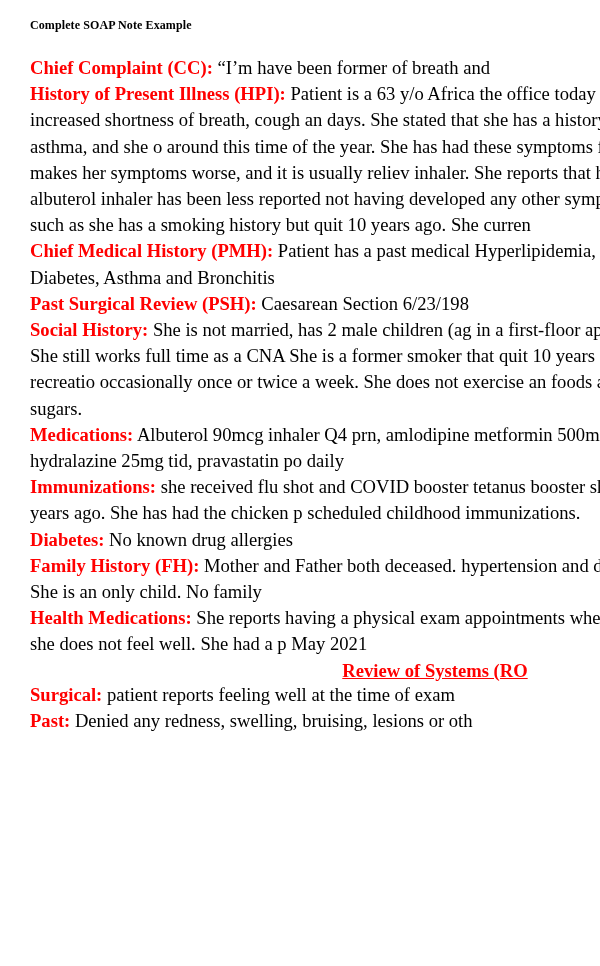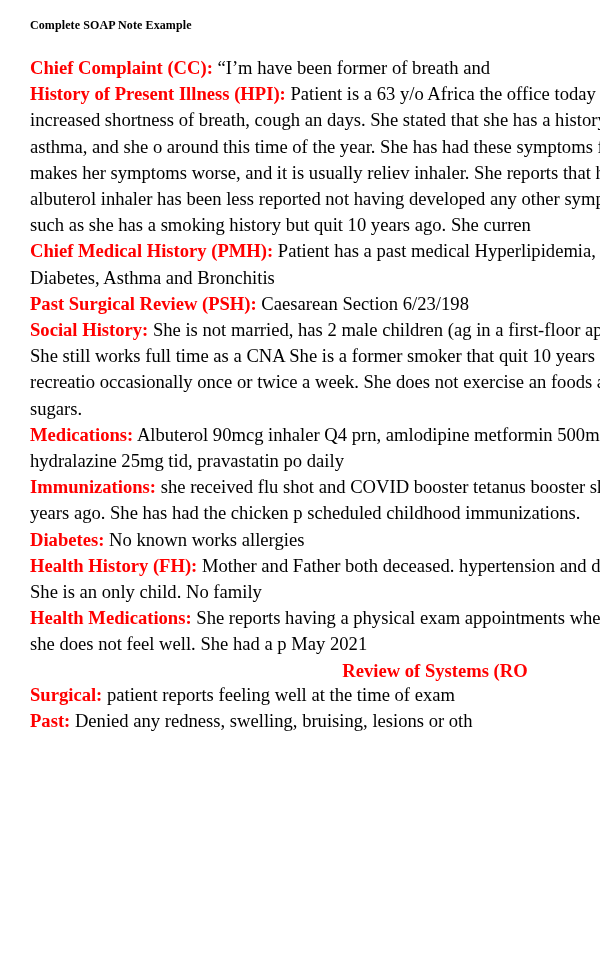--- a/index.html
+++ b/index.html
@@ -50,20 +50,21 @@
     font-weight: bold;
     font-size: 18.6px;
     text-align: center;
     width: 600px;
     margin: 2px 0 0 0;
     white-space: nowrap;
   }
   .ros-heading-inner {
     display: inline-block;
     padding-left: 210px;
+    text-decoration: underline;
   }
 </style>
 </head>
 <body>
 
 <div class="page">
 
   <h1 class="doc-title">Complete SOAP Note Example</h1>
 
   <div class="body-text">
@@ -75,23 +76,23 @@
     <p class="para"><span class="lbl">Chief Medical History (PMH):</span><span> Patient has a past medical Hyperlipidemia, Diabetes, Asthma and Bronchitis</span></p>
 
     <p class="para"><span class="lbl">Past Surgical Review (PSH):</span><span> Caesarean Section 6/23/198</span></p>
 
     <p class="para"><span class="lbl">Social History:</span><span> She is not married, has 2 male children (ag in a first-floor apartment. She still works full time as a CNA She is a former smoker that quit 10 years ago. No recreatio occasionally once or twice a week. She does not exercise an foods and sugars.</span></p>
 
     <p class="para"><span class="lbl">Medications:</span><span> Albuterol 90mcg inhaler Q4 prn, amlodipine metformin 500mg po bid, hydralazine 25mg tid, pravastatin po daily</span></p>
 
     <p class="para"><span class="lbl">Immunizations:</span><span> she received flu shot and COVID booster tetanus booster shot 2 years ago. She has had the chicken p scheduled childhood immunizations.</span></p>
 
-    <p class="para"><span class="lbl">Diabetes:</span><span> No known works allergies</span></p>
+    <p class="para"><span class="lbl">Diabetes:</span><span> No known drug allergies</span></p>
 
-    <p class="para"><span class="lbl">Health History (FH):</span><span> Mother and Father both deceased. hypertension and diabetes. She is an only child. No family</span></p>
+    <p class="para"><span class="lbl">Family History (FH):</span><span> Mother and Father both deceased. hypertension and diabetes. She is an only child. No family</span></p>
 
     <p class="para"><span class="lbl">Health Medications:</span><span> She reports having a physical exam appointments whenever she does not feel well. She had a p May 2021</span></p>
 
   </div>
 
   <div class="ros-heading"><span class="ros-heading-inner">Review of Systems (RO</span></div>
 
   <div class="body-text">
     <p class="para"><span class="lbl">Surgical:</span><span> patient reports feeling well at the time of exam</span></p>
     <p class="para"><span class="lbl">Past:</span><span> Denied any redness, swelling, bruising, lesions or oth</span></p>

